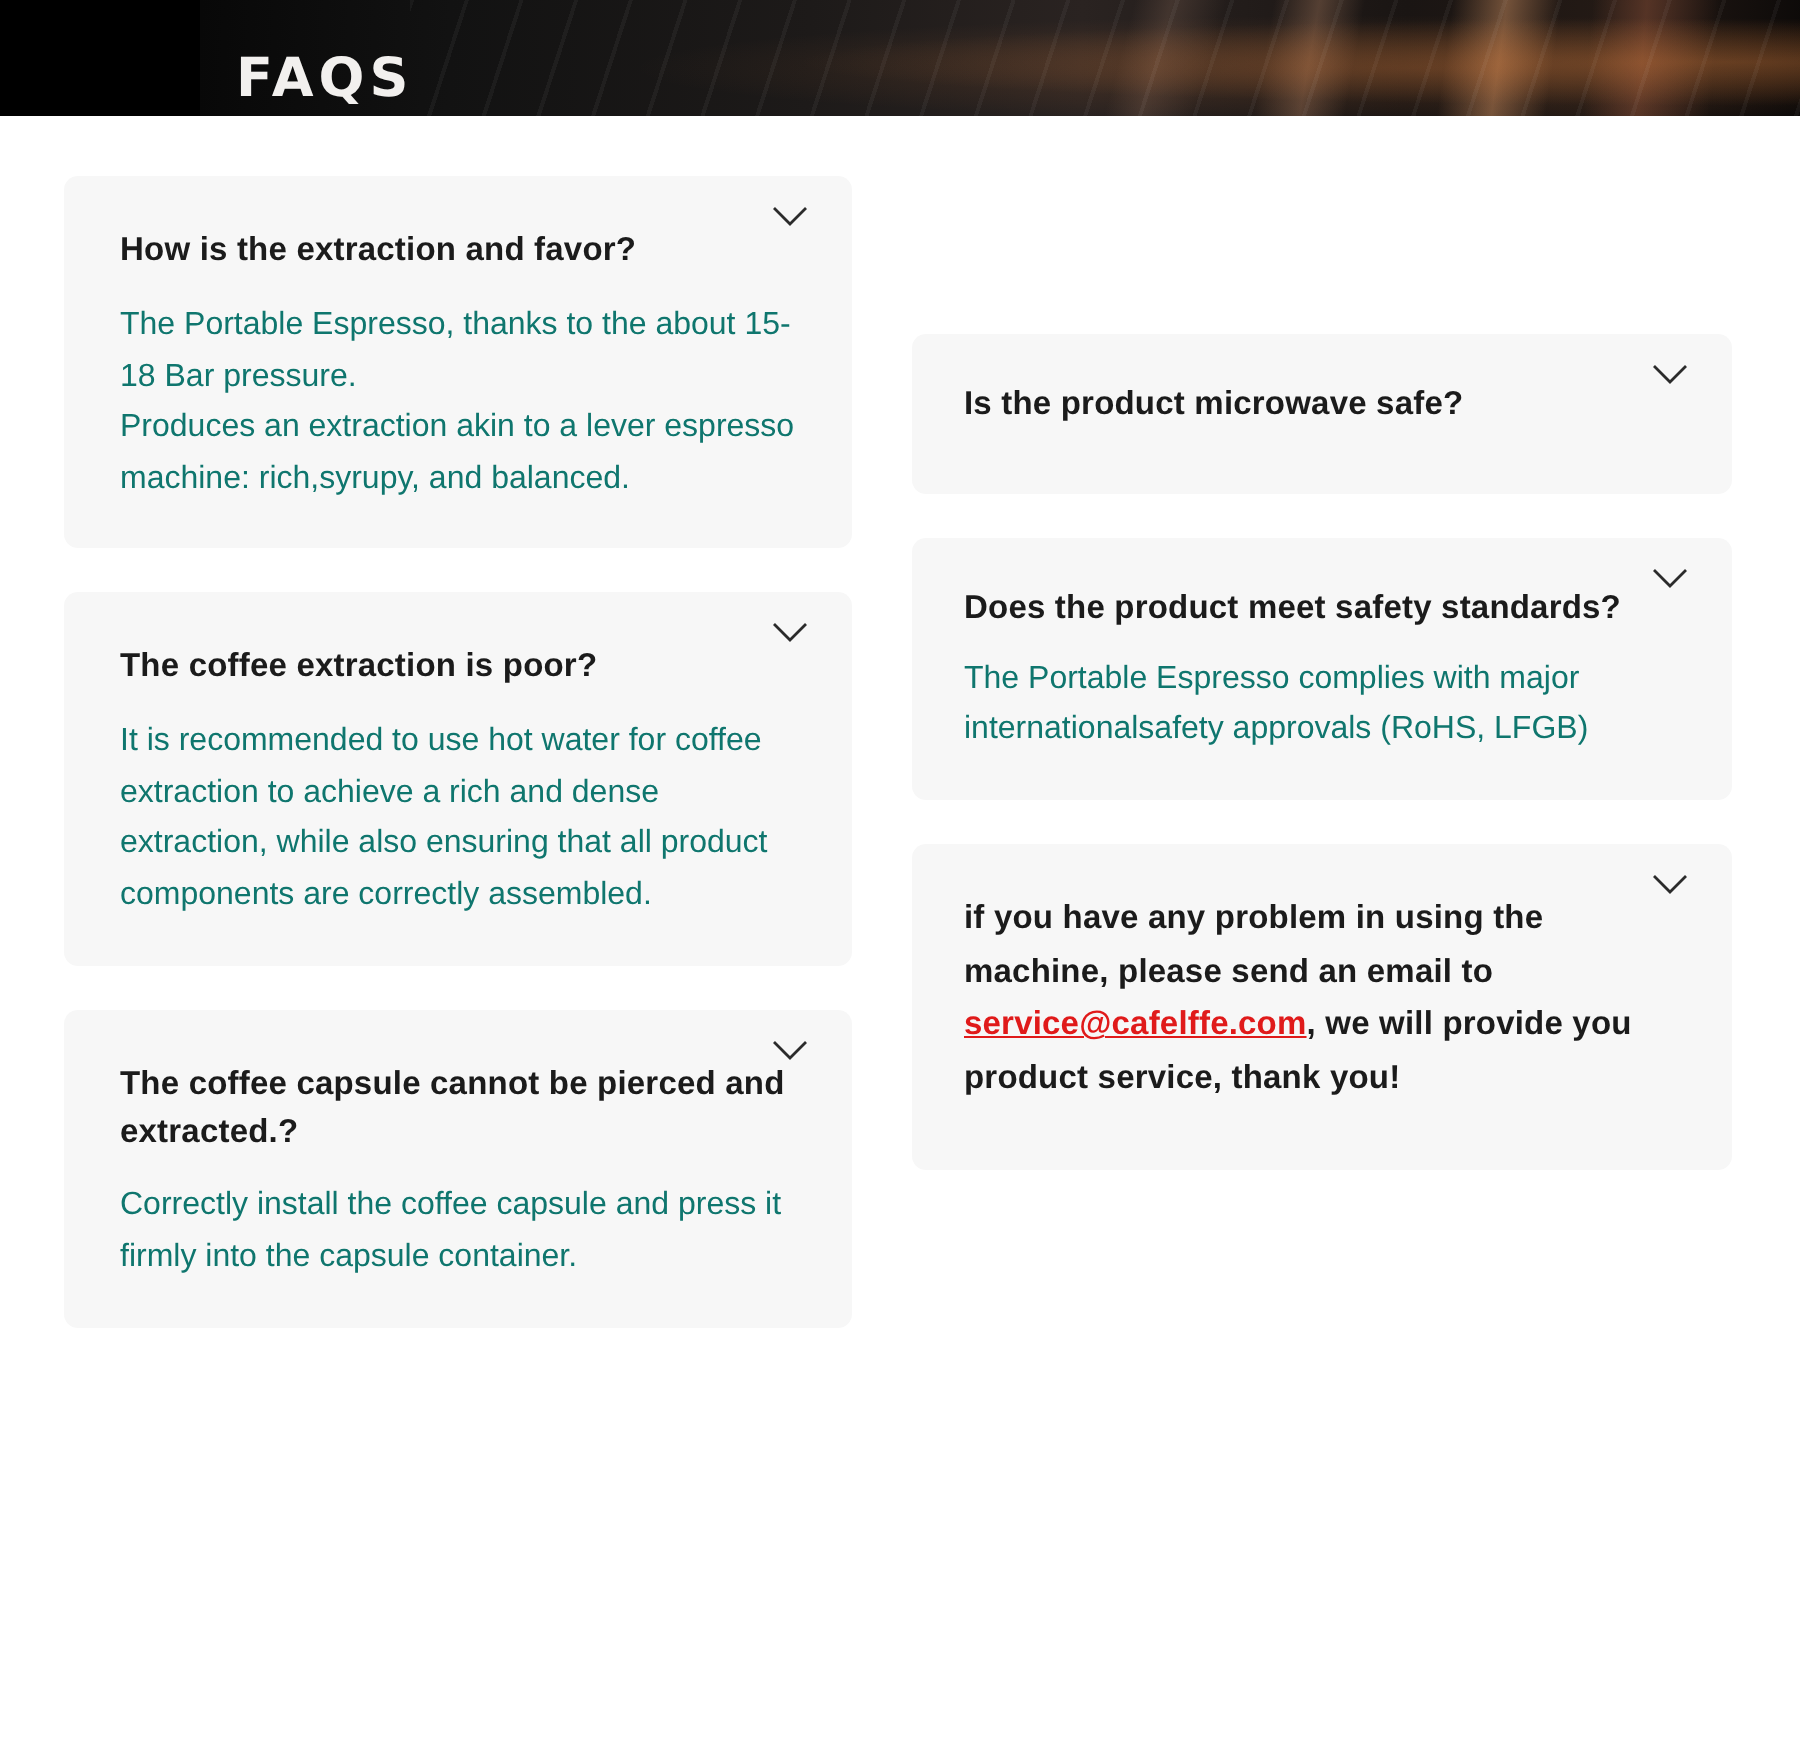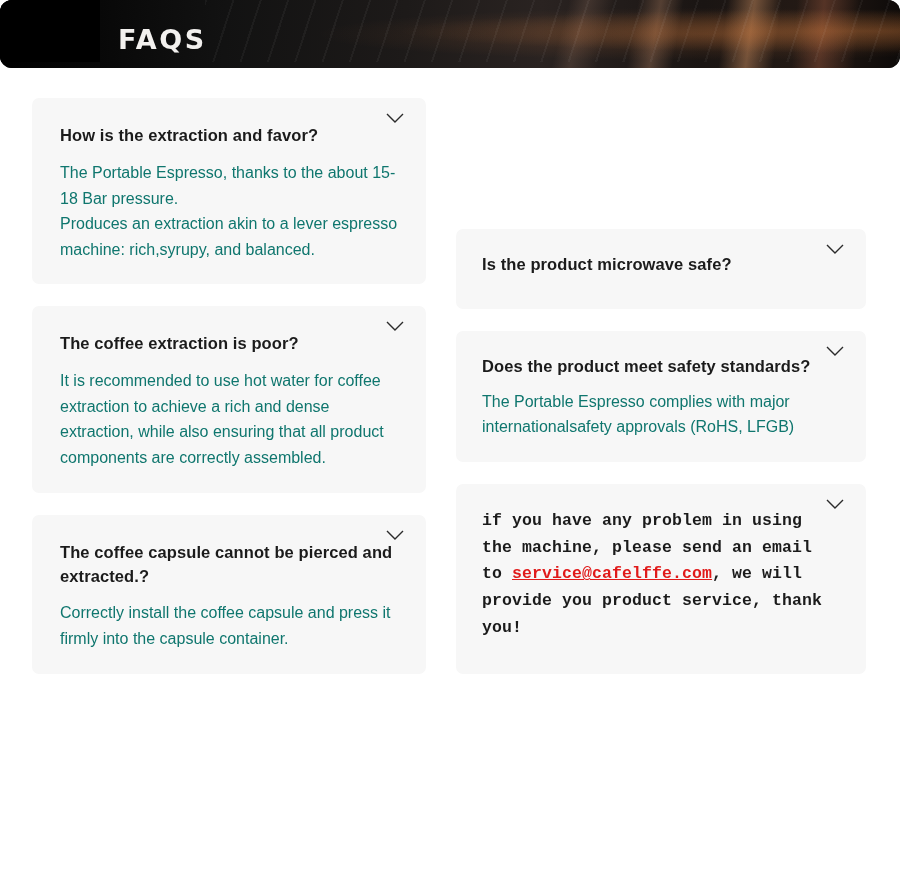--- a/index.html
+++ b/index.html
@@ -12,24 +12,23 @@
     height: 882px;
     background: #ffffff;
     font-family: "Liberation Sans", sans-serif;
     overflow: hidden;
   }
 
   
   .banner {
     position: relative;
     width: 900px;
-    height: 68px;
+    height: 58px;
     background: #0b0b0b;
     overflow: hidden;
-    border-radius: 12px;
   }
   .banner-bg {
     position: absolute;
     inset: 0;
     background:
       linear-gradient(105deg, rgba(255,255,255,0) 62%, rgba(90,70,60,0.55) 64%, rgba(20,18,18,0) 67%),
       linear-gradient(100deg, rgba(255,255,255,0) 70%, rgba(150,110,85,0.45) 72.5%, rgba(20,18,18,0) 75%),
       linear-gradient(98deg, rgba(255,255,255,0) 80%, rgba(200,140,95,0.5) 83%, rgba(20,18,18,0) 86%),
       linear-gradient(95deg, rgba(255,255,255,0) 88%, rgba(120,70,50,0.6) 91%, rgba(10,10,10,0) 95%),
       linear-gradient(92deg, #000000 0%, #121212 25%, #1d1a19 45%, #2a2321 60%, #1a1513 78%, #241a15 90%, #0d0a09 100%);
@@ -58,21 +57,21 @@
     line-height: 1;
     font-family: "DejaVu Sans", sans-serif;
   }
 
   
   .faq-wrap {
     position: relative;
     padding: 30px 32px 0 32px;
     display: flex;
     gap: 30px;
-    align-items: flex-end;
+    align-items: center;
   }
   .col {
     display: flex;
     flex-direction: column;
     gap: 22px;
   }
   .col-left { width: 394px; }
   .col-right { width: 410px; }
 
   .card {
@@ -106,21 +105,20 @@
     color: #0f766e;
     line-height: 1.6;
     font-weight: 400;
     white-space: pre-line;
   }
   .card-contact .q {
     font-size: 16.5px;
     line-height: 1.62;
     margin: 0;
     font-weight: 700;
-    font-family: Liberation Mono, monospace;
   }
   .email-link {
     color: #e01a1a;
     text-decoration: underline;
     font-weight: 700;
   }
   .card-contact { padding: 28px 28px 26px 28px; }
 
   
   .col-right .card { padding: 24px 26px 22px 26px; }

